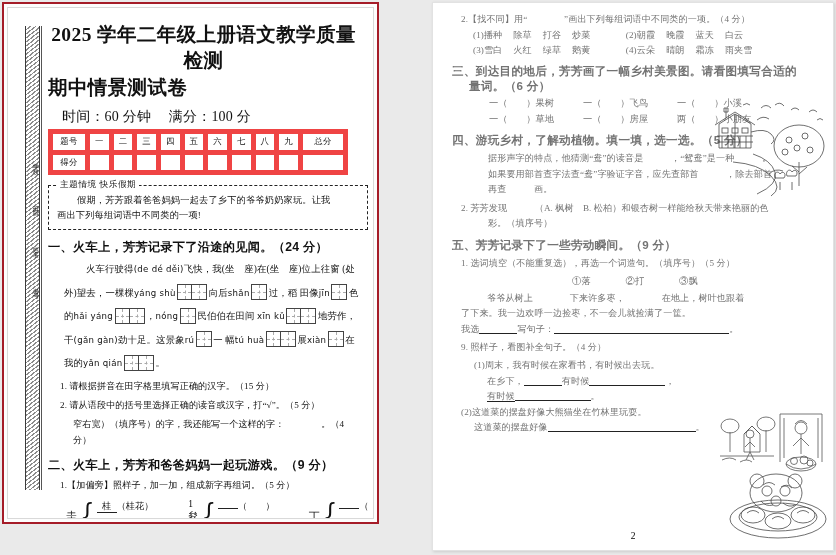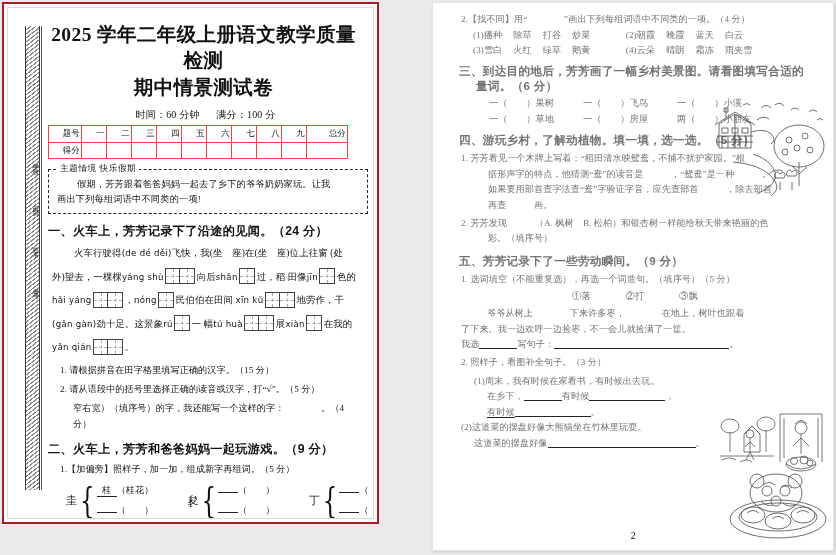--- a/index.html
+++ b/index.html
@@ -45,34 +45,34 @@
   }
 
   .lp-body{position:absolute;left:40px;top:8px;right:14px;color:#111;}
 
   .title1{
     text-align:center;font-size:19.5px;font-weight:700;
     letter-spacing:.4px;line-height:26px;margin-top:6px;
     font-family:"Liberation Serif",serif;
   }
   .title2{
-    text-align:center;font-size:19.5px;font-weight:700;
+    font-size:19.5px;font-weight:700;
     letter-spacing:.4px;line-height:26px;margin-top:1px;
   }
   .timeline{
-    text-align:center;font-size:10px;margin-top:7px;padding-right:10px;
+    text-align:left;font-size:14px;margin-top:7px;padding-right:10px;
     letter-spacing:.2px;
   }
   .timeline span{margin-left:14px;}
   table.scoretbl{
     border-collapse:collapse;width:300px;margin-top:3px;
     font-size:8.4px;table-layout:fixed;
   }
   table.scoretbl td{
-    border:1px solid #ef4444;height:13.5px;text-align:right;
+    border:5px solid #ef4444;height:13.5px;text-align:center;
     vertical-align:middle;letter-spacing:.3px;
   }
   table.scoretbl td.head{width:30px;}
   table.scoretbl td.tot{width:38px;}
 
   
   .scenario-wrap{position:relative;margin-top:10px;width:320px;}
   .scenario-box{
     border:1.4px dashed #222;padding:7px 8px 6px 8px;
     font-size:9.2px;line-height:15px;letter-spacing:.2px;
@@ -81,21 +81,21 @@
     position:absolute;left:9px;top:-6.5px;background:#fff;
     padding:0 3px;font-size:8.6px;font-weight:400;letter-spacing:.6px;
   }
   .scenario-box p{margin:0;text-indent:20px;}
   .scenario-box p.cont{text-indent:0;}
 
   h3.sec{
     font-size:12.2px;font-weight:700;margin:9px 0 2px 0;letter-spacing:.3px;
     font-family:"Liberation Sans","DejaVu Sans",sans-serif;
   }
-  .para{font-size:9.4px;line-height:23.5px;letter-spacing:.15px;margin:2px 0 0 4px;}
+  .para{font-size:9.4px;line-height:23.5px;letter-spacing:.15px;margin:2px 0 0 16px;}
   .para .ind{display:inline-block;width:22px;}
   .qitem{font-size:9.1px;line-height:15.5px;margin:3.5px 0 0 12px;letter-spacing:.1px;}
   .qitem .hang{display:block;margin-left:13px;}
   .pinyin{font-family:"DejaVu Sans",sans-serif;font-size:8.6px;letter-spacing:.3px;}
   .cell{display:inline-block;width:14px;height:14px;box-sizing:border-box;
         border-right:1px solid #444;position:relative;}
   .cell:last-child{border-right:none;}
   .cell::before{content:"";position:absolute;left:50%;top:0;bottom:0;
         border-left:1px dashed #aaa;}
   .cell::after{content:"";position:absolute;top:50%;left:0;right:0;
@@ -117,21 +117,21 @@
       font-size:9.5px;font-family:"Liberation Serif",serif;}
 
   
   #page-right{
     left:432px;top:2px;width:402px;height:549px;
     background:#fff;border:1px solid #e2e2e2;
     box-shadow:1px 1px 3px rgba(0,0,0,.13);
     box-sizing:border-box;
   }
   .rp-body{position:absolute;left:14px;top:6px;right:10px;color:#737373;}
-  .rp-body h3.sec{font-size:11.6px;margin:7px 0 1px 12px;}
+  .rp-body h3.sec{font-size:11.6px;margin:7px 0 1px 5px;}
   .ritem{font-size:9.1px;line-height:15.4px;margin:3px 0 0 14px;letter-spacing:.1px;}
   .ritem .hang{display:block;margin-left:27px;}
   .wordrow{margin:2px 0 0 26px;font-size:9.1px;letter-spacing:.1px;}
   .wordrow .w{display:inline-block;margin-right:11px;}
   .wordrow .g2{display:inline-block;margin-left:22px;}
   .mw{margin:3px 0 0 26px;font-size:9.3px;}
   .mw .mwi{display:inline-block;width:78px;margin-left:16px;}
   .opts{text-align:center;font-size:9.3px;margin:3px 0 0 0;letter-spacing:.2px;}
   .opts span{margin:0 16px;}
   .blank{display:inline-block;border-bottom:1px solid #222;vertical-align:-2px;}
@@ -275,21 +275,20 @@
 
     <div class="mw">
       <span class="mwi">一（　　）果树</span><span class="mwi">一（　　）飞鸟</span><span class="mwi">一（　　）小溪</span>
     </div>
     <div class="mw">
       <span class="mwi">一（　　）草地</span><span class="mwi">一（　　）房屋</span><span class="mwi">两（　　）小朋友</span>
     </div>
 
     <h3 class="sec">四、游玩乡村，了解动植物。填一填，选一选。（5 分）</h3>
     <div class="ritem">
-      <span>1. 芳芳看见一个木牌上写着：“稻田清水映鸳鸯，不捕不扰护家园。”根</span>
       <span class="hang">据形声字的特点，他猜测“鸯”的读音是　　　，“鸳鸯”是一种　　　。</span>
       <span class="hang">如果要用部首查字法查“鸯”字验证字音，应先查部首　　　，除去部首</span>
       <span class="hang">再查　　　画。</span>
     </div>
     <div class="ritem">
       <span>2. 芳芳发现　　　（A. 枫树　B. 松柏）和银杏树一样能给秋天带来艳丽的色</span>
       <span class="hang">彩。（填序号）</span>
     </div>
 
     <h3 class="sec">五、芳芳记录下了一些劳动瞬间。（9 分）</h3>
@@ -300,21 +299,21 @@
       <span>③飘</span>
     </div>
     <div class="ritem" style="margin-left:14px">
       <span style="display:block;text-indent:26px">爷爷从树上　　　　下来许多枣，　　　　在地上，树叶也跟着　　</span>
       <span style="display:block">了下来。我一边欢呼一边捡枣，不一会儿就捡满了一筐。</span>
       <span style="display:block">
         <span>我选</span><span class="blank" style="width:38px"></span><span>写句子：</span><span class="blank" style="width:175px"></span>。
       </span>
     </div>
 
-    <div class="ritem">2. 照样子，看图补全句子。（3 分）</div>
+    <div class="ritem">9. 照样子，看图补全句子。（4 分）</div>
     <div class="ritem" style="margin-left:27px">
       <span style="display:block">(1)周末，我有时候在家看书，有时候出去玩。</span>
       <span style="display:block;margin-left:13px">
         <span>在乡下，</span><span class="blank" style="width:38px"></span><span>有时候</span><span class="blank" style="width:76px"></span>，
       </span>
       <span style="display:block;margin-left:13px">
         <span style="border-bottom:1px solid #222">有时候</span><span class="blank" style="width:76px"></span>。
       </span>
       <span style="display:block;margin-left:-13px">(2)这道菜的摆盘好像大熊猫坐在竹林里玩耍。</span>
       <span style="display:block">

